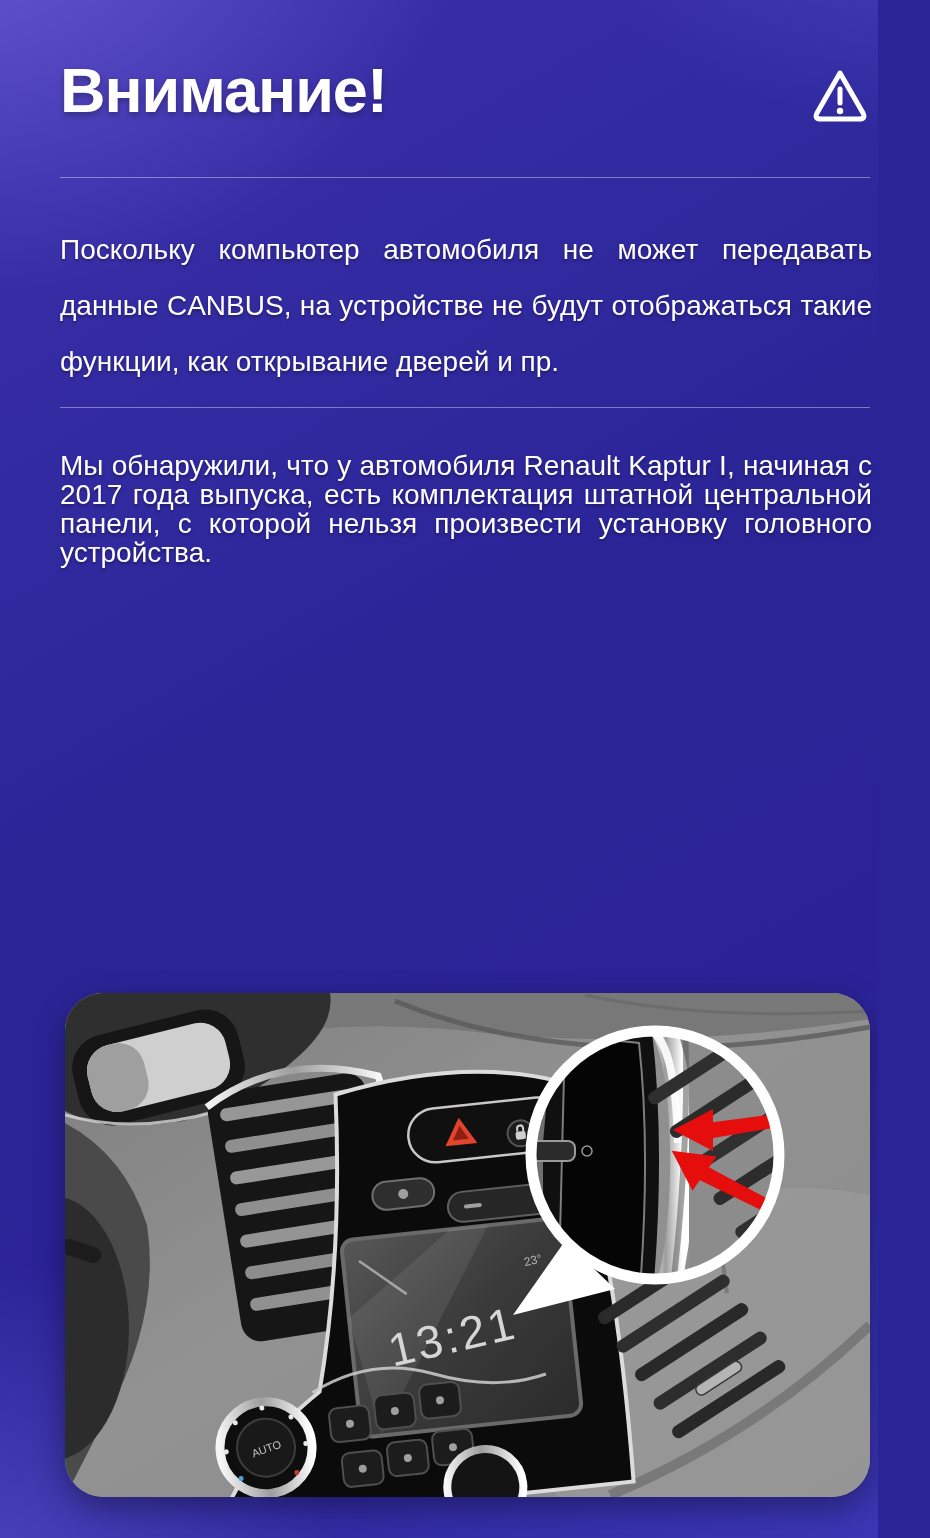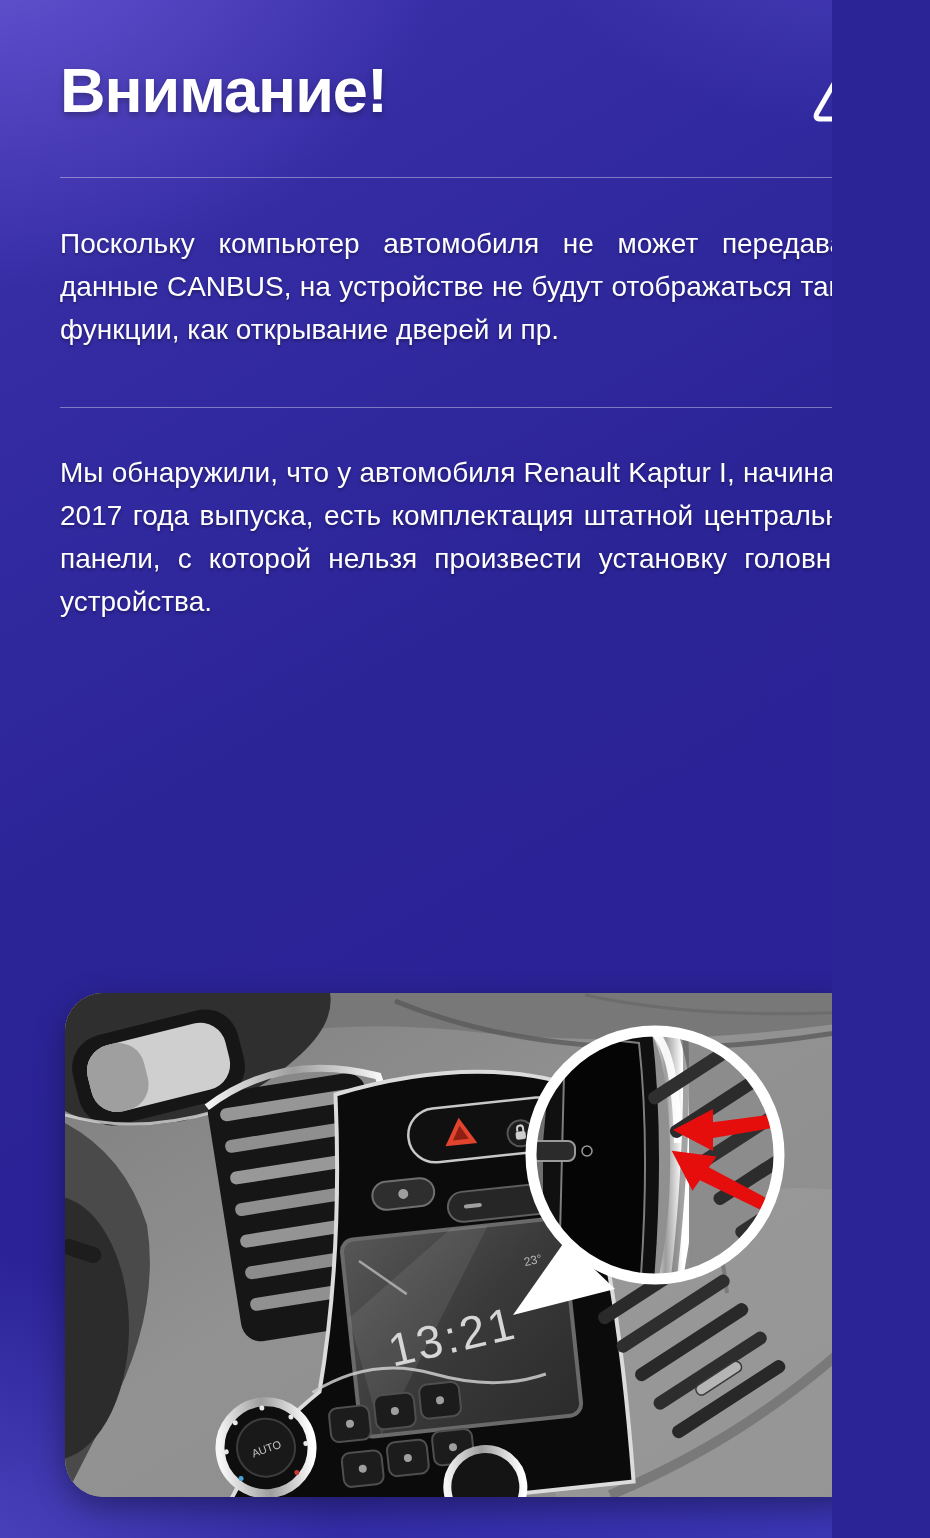--- a/index.html
+++ b/index.html
@@ -9,41 +9,42 @@
     background:#2b2497;
     overflow:hidden;
   }
   .canvas{
     position:relative;width:832px;height:1538px;overflow:hidden;
     background:
       radial-gradient(900px 700px at -4% -6%, rgba(133,112,238,0.60), rgba(133,112,238,0) 55%),
       radial-gradient(700px 520px at 106% -10%, rgba(118,110,236,0.38), rgba(118,110,236,0) 55%),
       radial-gradient(820px 640px at -12% 104%, rgba(122,116,242,0.48), rgba(122,116,242,0) 55%),
       linear-gradient(150deg, #3b31ab 0%, #2b2497 45%, #2a2296 72%, #3b36b4 100%);
+    padding-left: 46px;
   }
   .page-title{
     position:absolute;left:60px;top:54px;
     color:#ffffff;font-size:63px;font-weight:bold;letter-spacing:-1px;
     text-shadow:0 3px 6px rgba(0,0,0,0.30);
   }
   .warn-icon{position:absolute;left:810px;top:67px;width:60px;height:58px;}
   .divider{
     position:absolute;left:60px;width:810px;height:1px;
     background:rgba(255,255,255,0.38);
   }
   .divider.d1{top:177px;}
   .divider.d2{top:407px;}
   .body-text{
     position:absolute;left:60px;width:812px;
-    color:#ffffff;font-size:28px;line-height:43px;
+    color:#ffffff;font-size:28px;line-height:56px;
     text-align:justify;
     text-shadow:0 2px 3px rgba(0,0,0,0.35);
   }
   .intro-text{top:222px;}
-  .details-text{top:451px;line-height:43px;}
+  .details-text{top:451px;line-height:29px;}
   .details-text p{margin:0;padding:0;}
   .photo{
     position:absolute;left:65px;top:993px;width:805px;height:504px;
     border-radius:38px;overflow:hidden;background:#808080;
     box-shadow:0 10px 30px rgba(0,0,0,0.35);
   }
   .photo svg{display:block;width:805px;height:504px;}
   .photo text{font-family:"Liberation Sans", sans-serif;}
 </style>
 </head>

